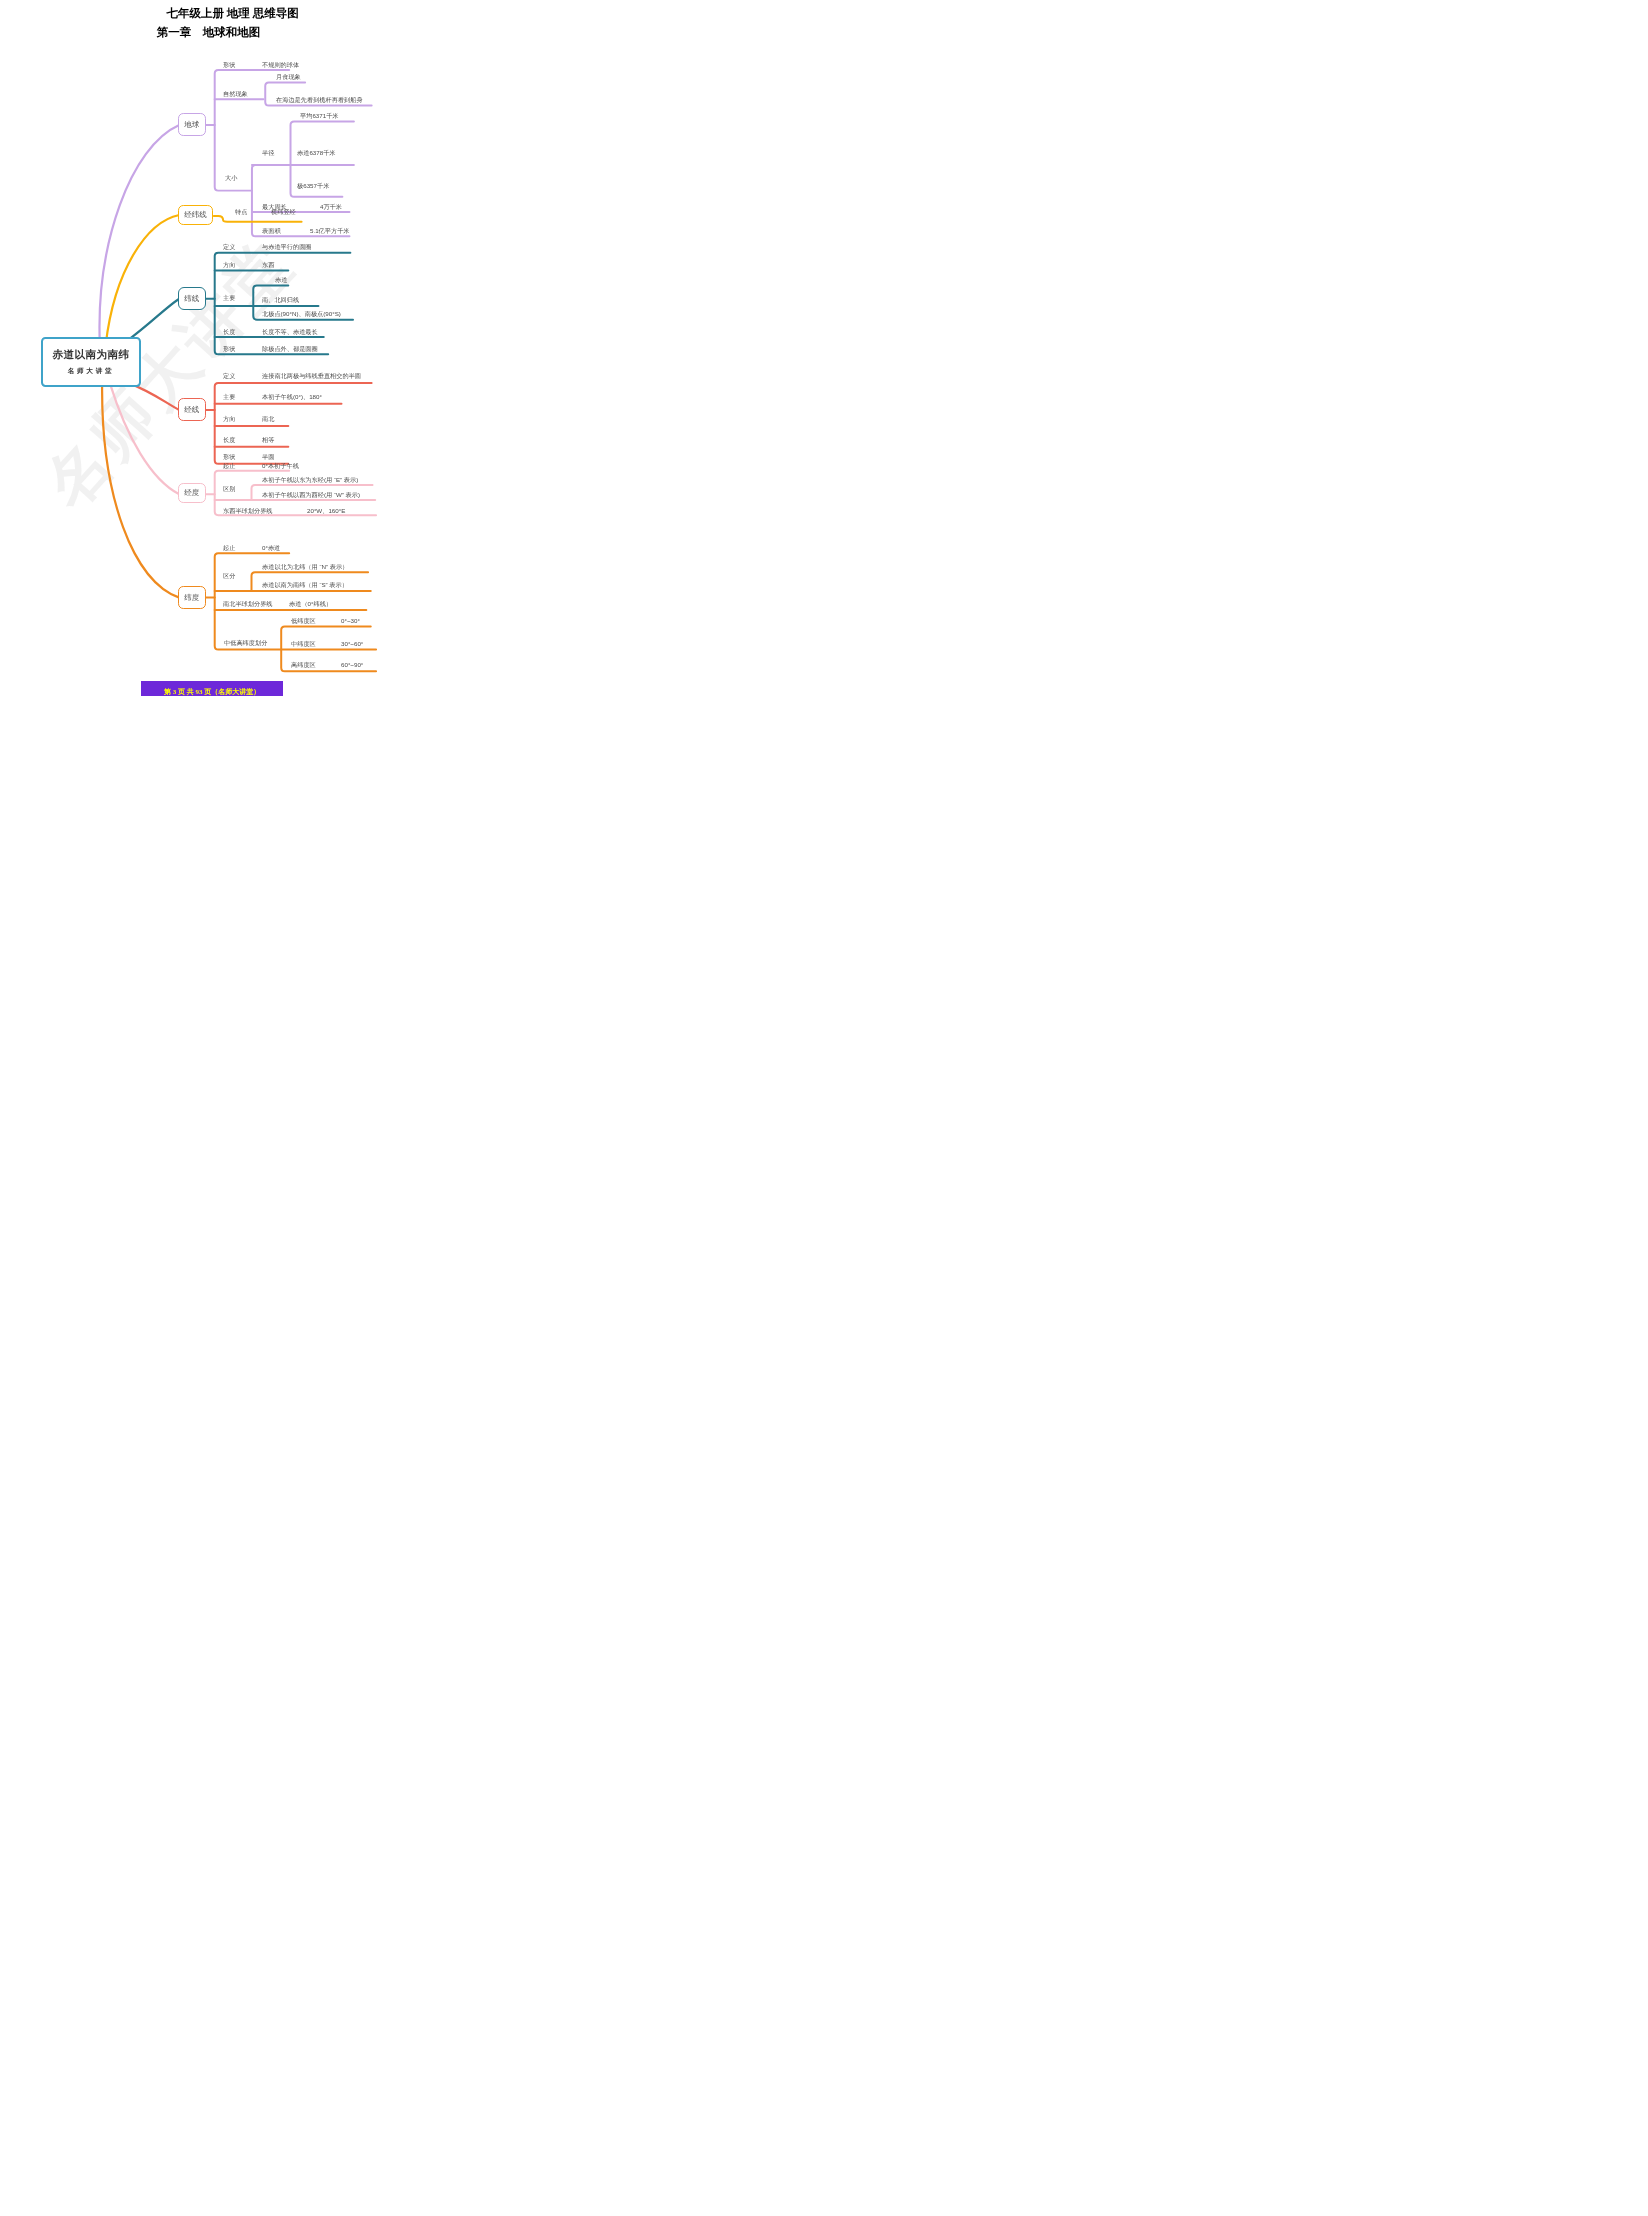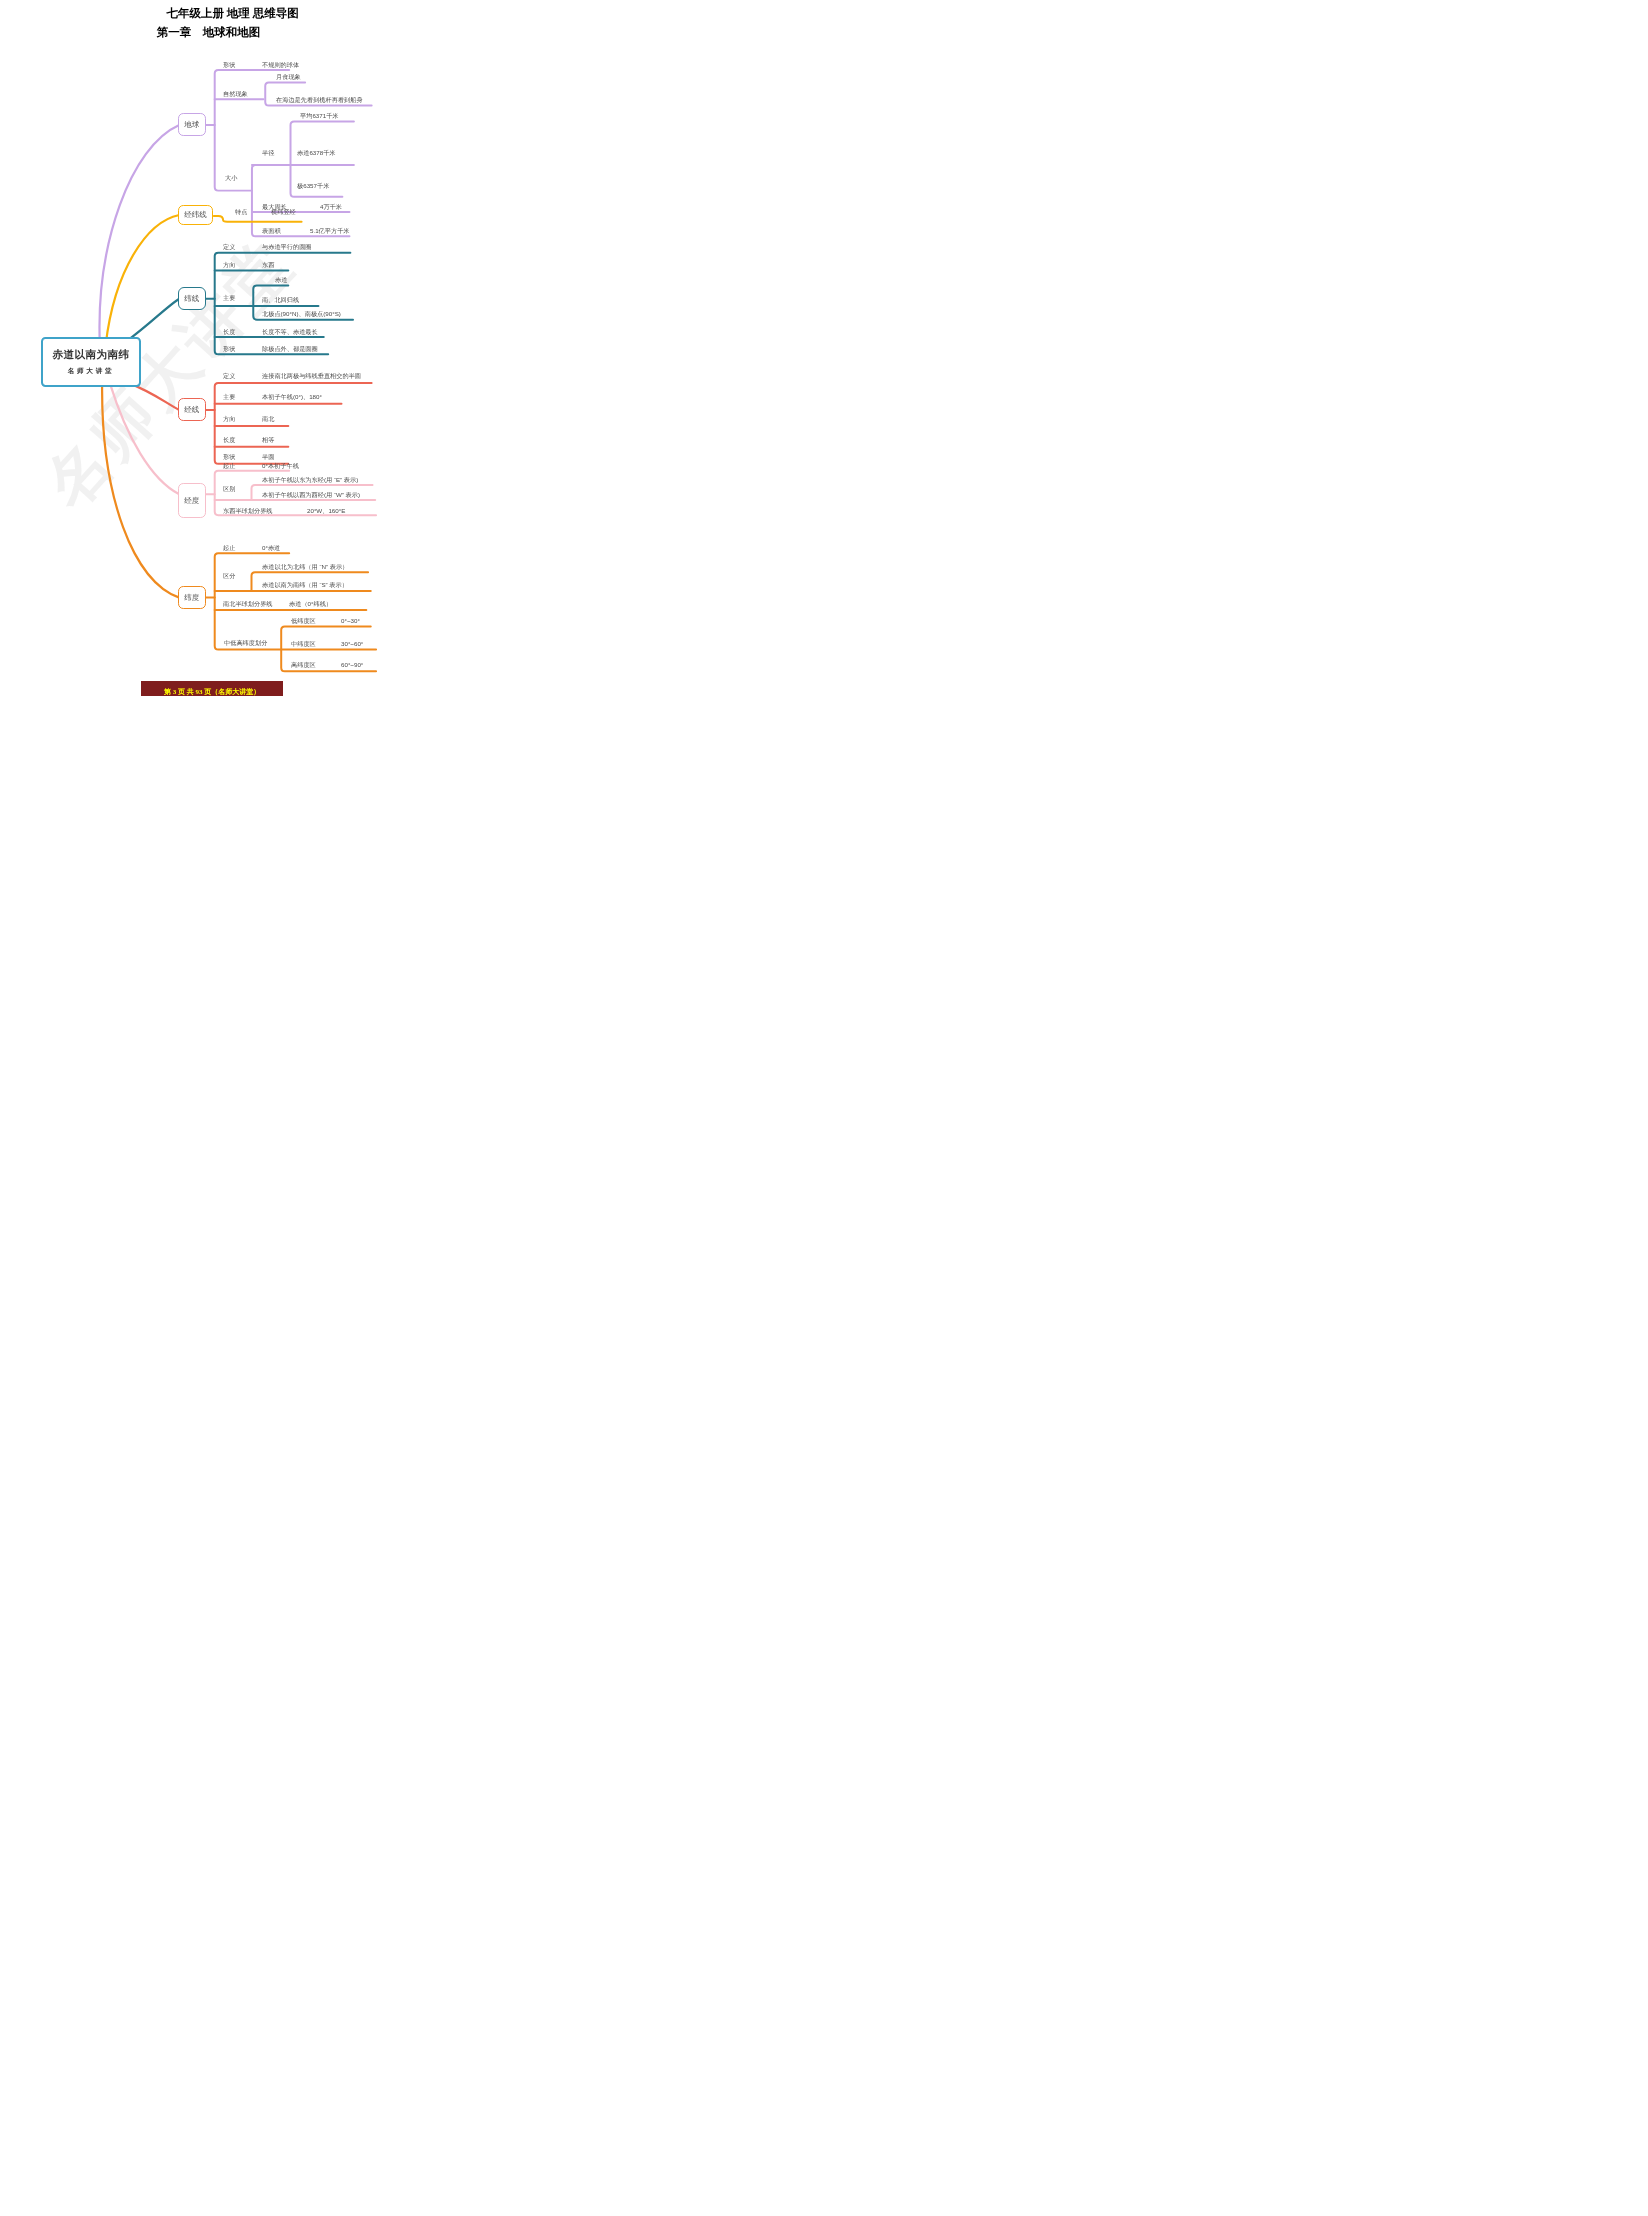--- a/index.html
+++ b/index.html
@@ -15,21 +15,21 @@
   .txt{position:absolute;font-size:6.2px;line-height:9.8px;color:#4a4a4a;white-space:nowrap;}
   .bnode{position:absolute;background:#fff;border:1.8px solid #888;border-radius:5.3px;
          display:flex;align-items:center;justify-content:center;
          font-size:7.5px;color:#4a4a4a;box-sizing:border-box;}
   .cnode{position:absolute;left:41px;top:337px;width:100px;height:50px;background:#fff;
          border:2.2px solid #3FA3C9;border-radius:4.4px;box-sizing:border-box;
          display:flex;flex-direction:column;align-items:center;justify-content:center;}
   .cnode .ctitle{font-size:10.6px;font-weight:bold;color:#333;letter-spacing:0.4px;}
   .cnode .csub{margin-top:4.4px;font-size:6.6px;font-weight:bold;color:#333;letter-spacing:2.7px;
                font-family:"Liberation Serif", serif;}
-  .footer{position:absolute;left:141px;top:681px;width:142px;height:21px;background:#7f1d1d;
+  .footer{position:absolute;left:141px;top:681px;width:142px;height:21px;background:#6d28d9;
           color:#FFFF00;font-family:"Liberation Serif", serif;font-weight:bold;font-size:7px;
           display:flex;align-items:center;justify-content:center;white-space:nowrap;}
 </style>
 </head>
 <body>
 
 <div class="canvas">
 
   <div class="watermark">名师大讲堂</div>
 
@@ -158,21 +158,21 @@
   <div class="txt" style="left:224px;top:638px;">中低高纬度划分</div>
   <div class="txt" style="left:291px;top:639px;">中纬度区</div>
   <div class="txt" style="left:341px;top:639px;">30°~60°</div>
   <div class="txt" style="left:291px;top:660px;">高纬度区</div>
   <div class="txt" style="left:341px;top:660px;">60°~90°</div>
 
   <div class="bnode" style="left:178px;top:113px;width:27.5px;height:23px;border-color:#C7A5E6;">地球</div>
   <div class="bnode" style="left:178px;top:205px;width:35px;height:20.4px;border-color:#F9B208;">经纬线</div>
   <div class="bnode" style="left:178px;top:287px;width:27.5px;height:23px;border-color:#27798C;border-radius:6px;">纬线</div>
   <div class="bnode" style="left:178px;top:398px;width:27.5px;height:23px;border-color:#EC6553;">经线</div>
-  <div class="bnode" style="left:178px;top:483px;width:27.5px;height:35px;border-color:#F7BFCB;">经度</div>
+  <div class="bnode" style="left:178px;top:483px;width:27.5px;height:20px;border-color:#F7BFCB;">经度</div>
   <div class="bnode" style="left:178px;top:586px;width:27.5px;height:23px;border-color:#EF8A1E;">纬度</div>
 
   <div class="cnode">
     <div class="ctitle">赤道以南为南纬</div>
     <div class="csub">名师大讲堂</div>
   </div>
 
   <div class="footer">第 3 页 共 93 页（名师大讲堂）</div>
 
 </div>

